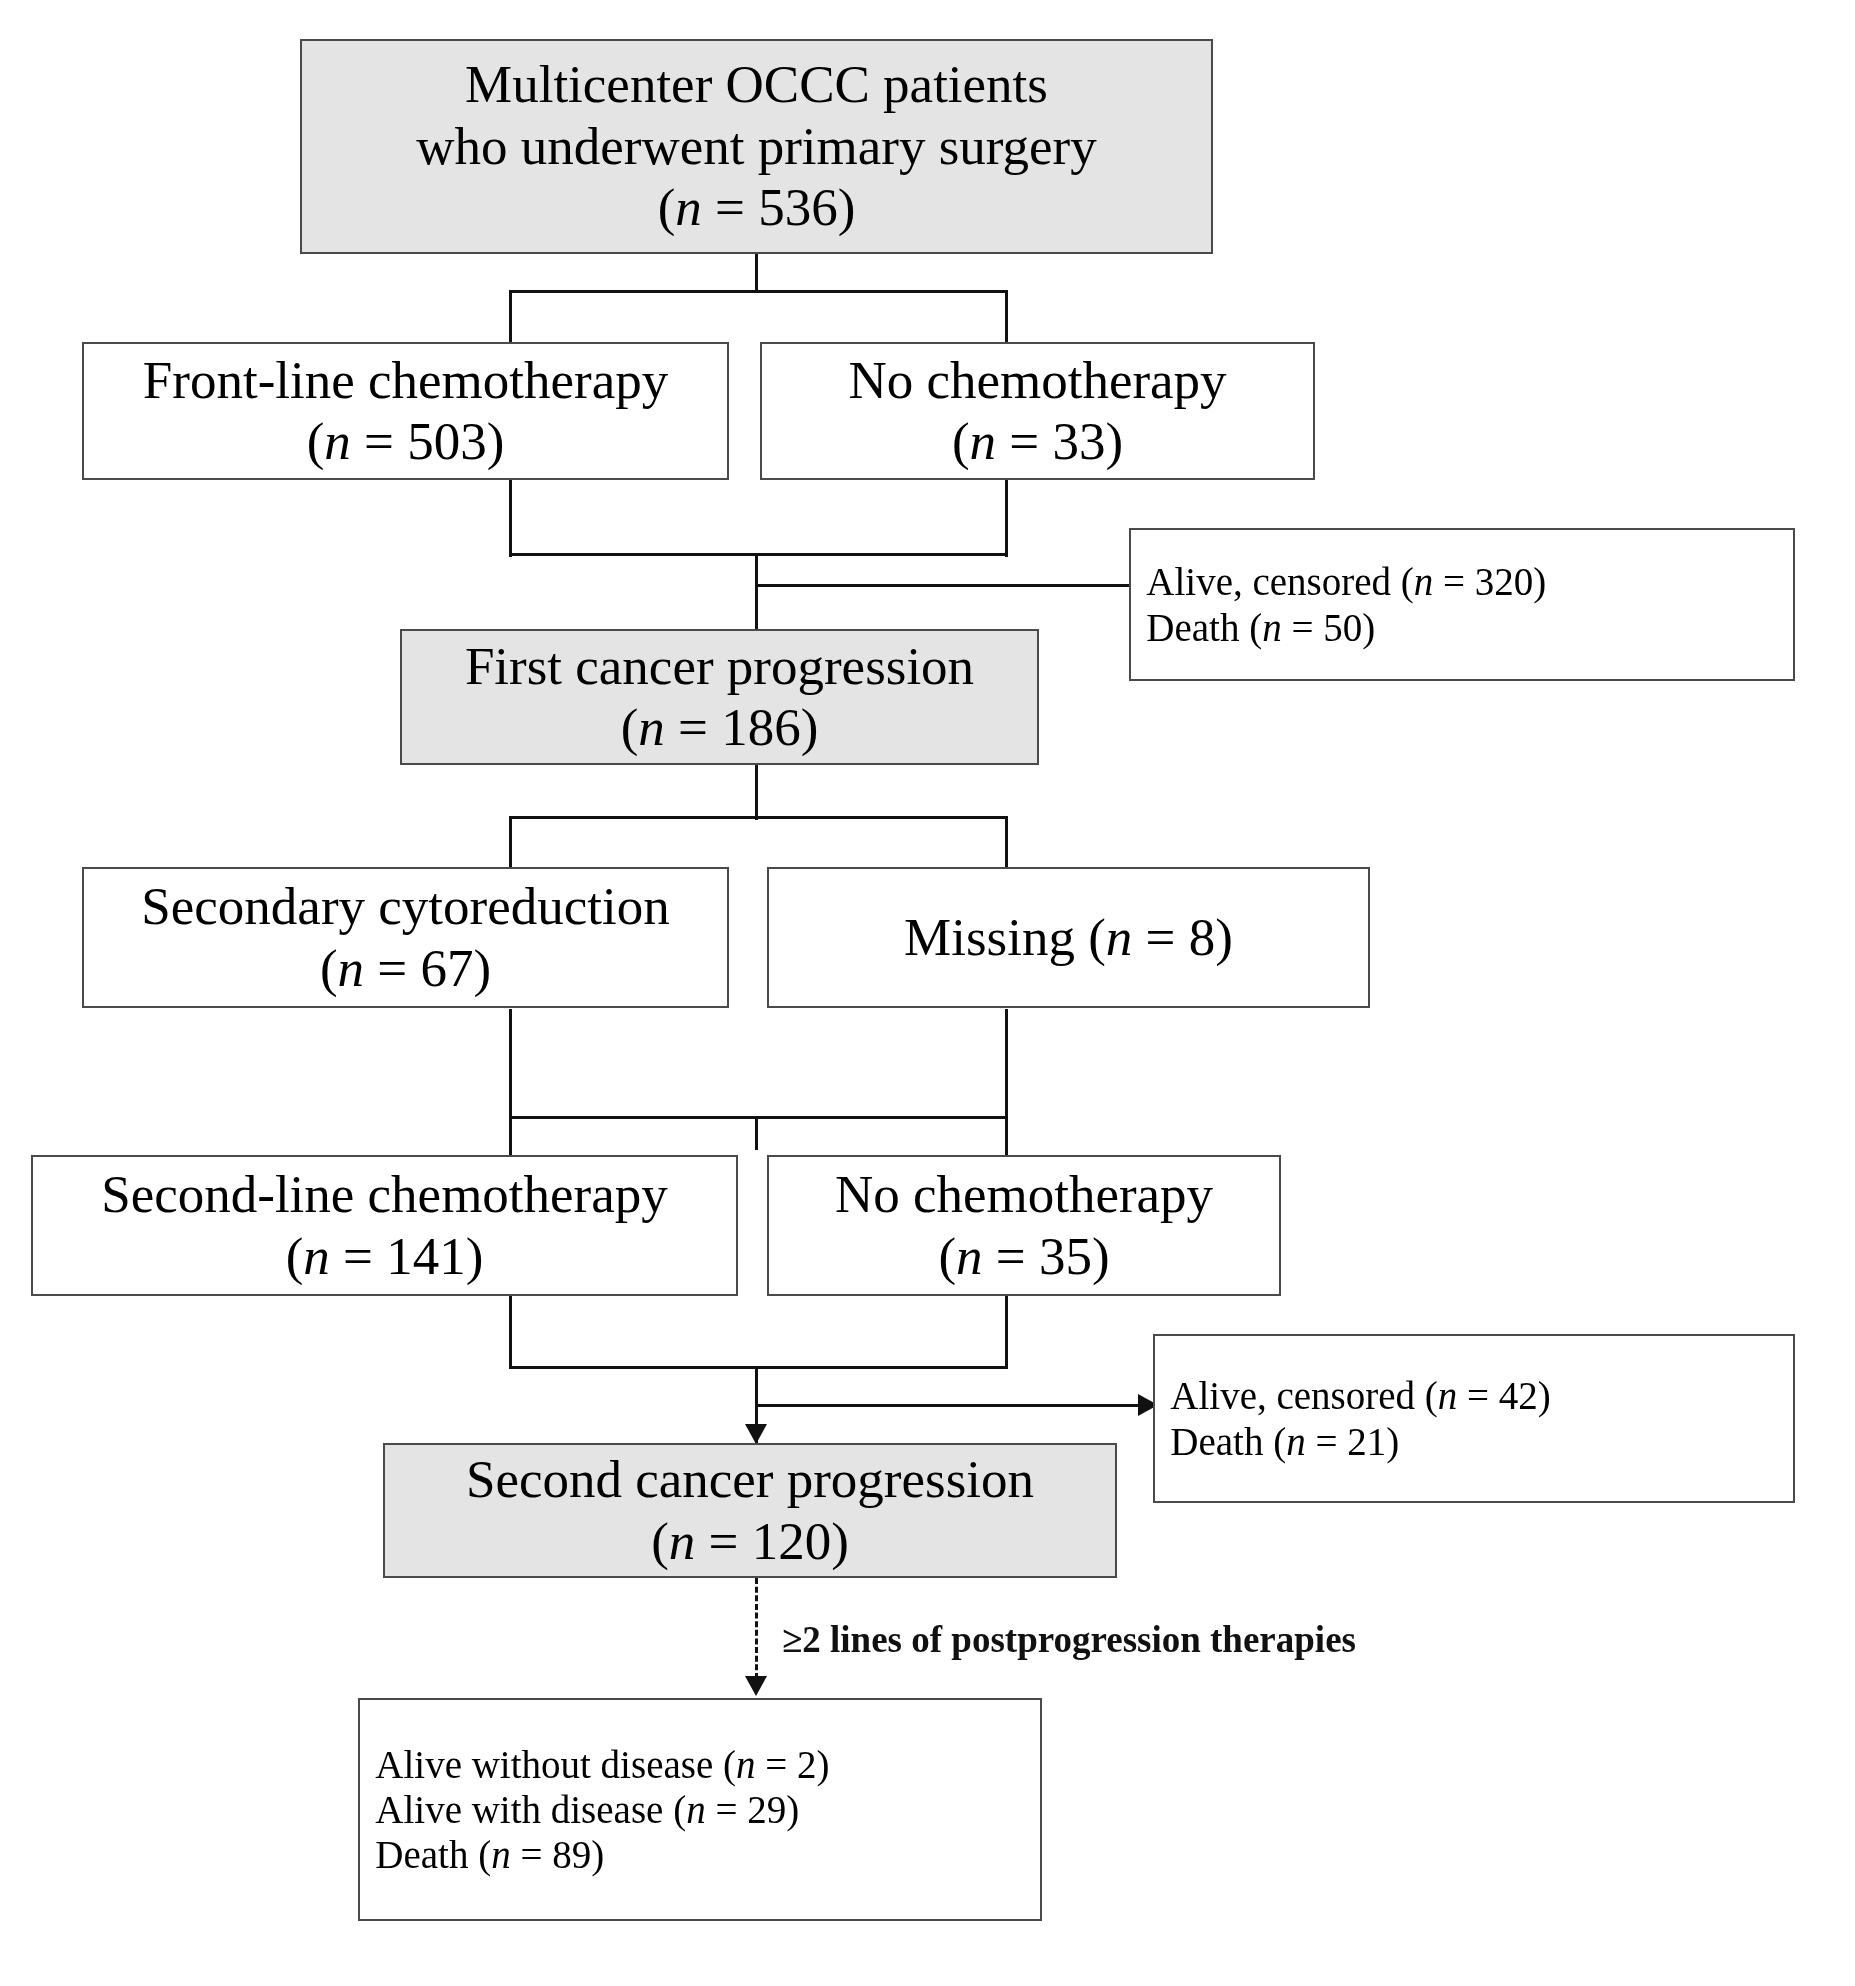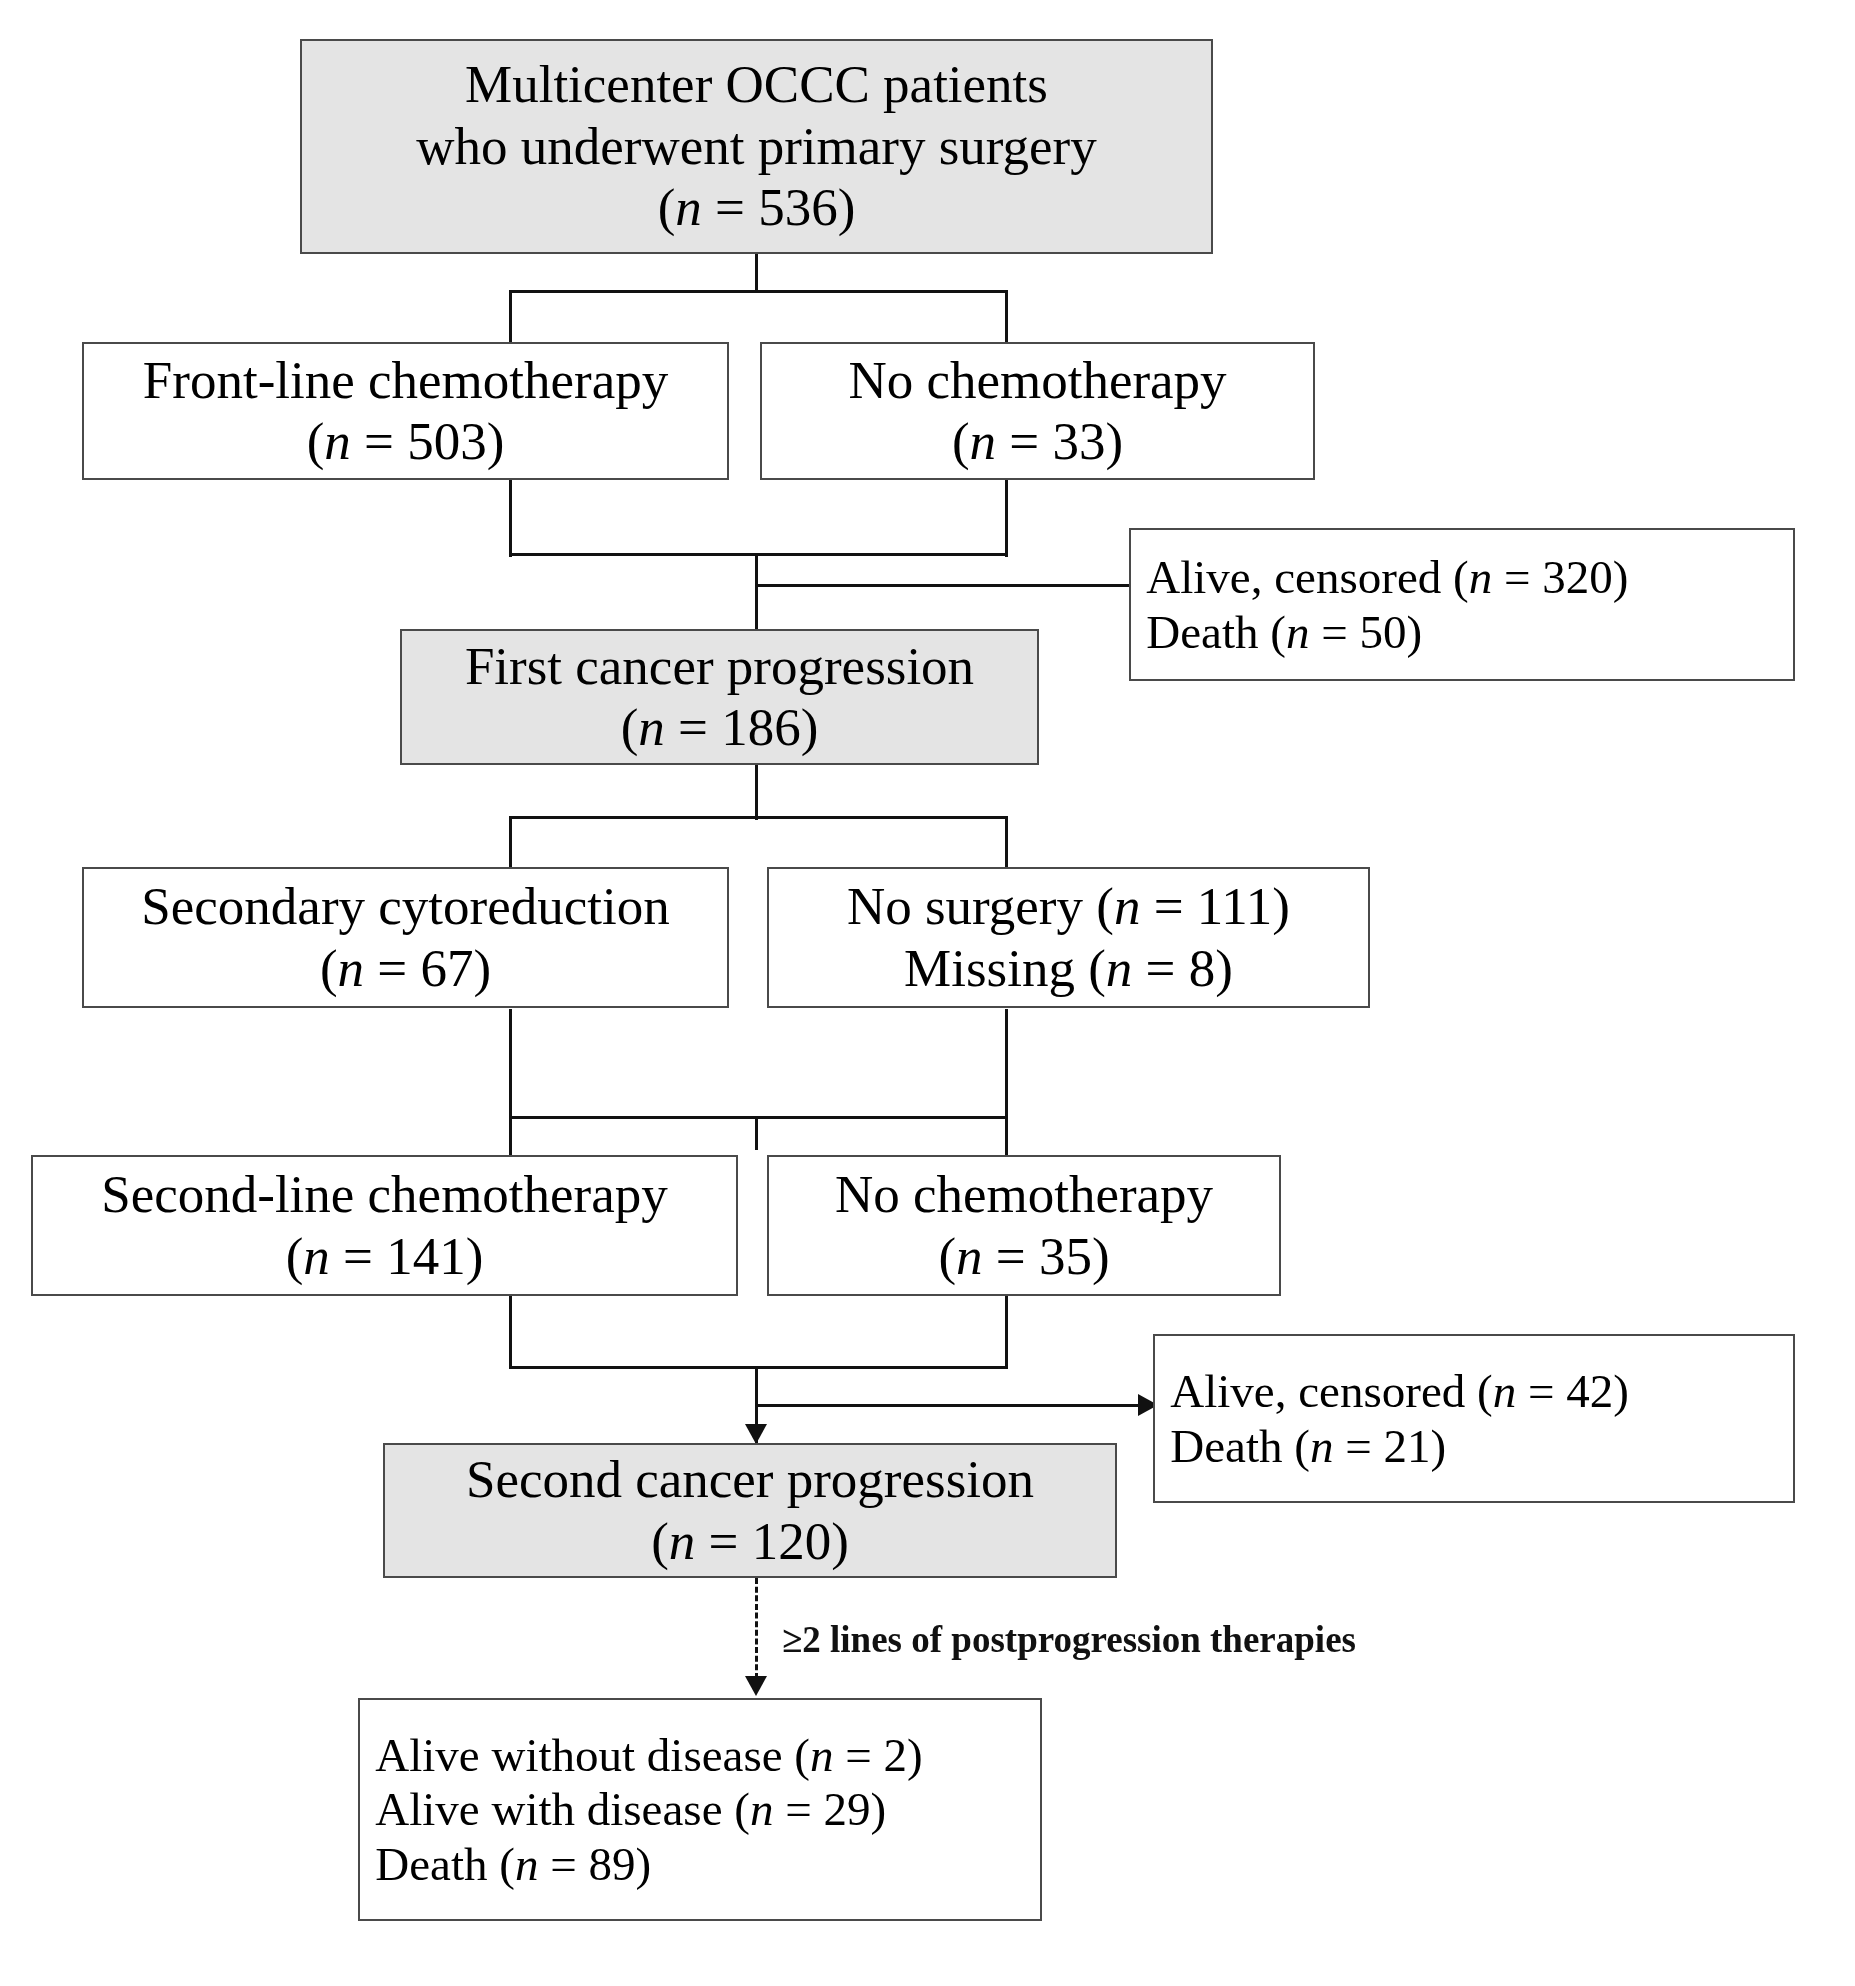--- a/index.html
+++ b/index.html
@@ -6,21 +6,21 @@
   body{font-family:"Liberation Serif","DejaVu Serif",serif;color:#000;}
   #canvas{position:relative;width:1855px;height:1986px;background:#fff;overflow:hidden;}
 
   .box{position:absolute;box-sizing:border-box;border:2.6px solid #4a4a4a;background:#ffffff;
        display:flex;flex-direction:column;align-items:center;justify-content:center;
        text-align:center;line-height:1.16;}
   .box.shaded{background:#e4e4e4;}
   .box.leftal{align-items:flex-start;text-align:left;padding-left:15.3px;}
   .box .ln{display:block;white-space:nowrap;}
   .t62{font-size:53px;}
-  .t60{font-size:47px;}
+  .t60{font-size:39px;}
   em{font-style:italic;}
 
   .vline{position:absolute;background:#111;width:3.4px;}
   .hline{position:absolute;background:#111;height:3.4px;}
 
   .arrowdown{position:absolute;width:0;height:0;
     border-left:11px solid transparent;border-right:11px solid transparent;
     border-top:20.4px solid #111;}
   .arrowright{position:absolute;width:0;height:0;
     border-top:11px solid transparent;border-bottom:11px solid transparent;
@@ -79,21 +79,20 @@
   <div class="hline" style="left:509px;top:816px;width:499px;"></div>
   <div class="vline" style="left:509px;top:816px;height:53px;"></div>
   <div class="vline" style="left:1005px;top:816px;height:53px;"></div>
 
   <div class="box" style="left:82px;top:867px;width:647px;height:141px;">
     <span class="ln t62">Secondary cytoreduction</span>
     <span class="ln t62">(<em>n</em> = <span>67</span>)</span>
   </div>
 
   <div class="box" style="left:767px;top:867px;width:603px;height:141px;">
-    <span class="ln t62">No surgery (<em>n</em> = <span>111</span>)</span>
     <span class="ln t62">Missing (<em>n</em> = <span>8</span>)</span>
   </div>
 
   <div class="vline" style="left:509px;top:1009px;height:111px;"></div>
   <div class="vline" style="left:1005px;top:1009px;height:111px;"></div>
   <div class="hline" style="left:509px;top:1116px;width:499px;"></div>
   <div class="vline" style="left:755px;top:1116px;height:34px;"></div>
   <div class="hline" style="left:509px;top:1116px;width:499px;"></div>
   <div class="vline" style="left:509px;top:1116px;height:41px;"></div>
   <div class="vline" style="left:1005px;top:1116px;height:41px;"></div>

